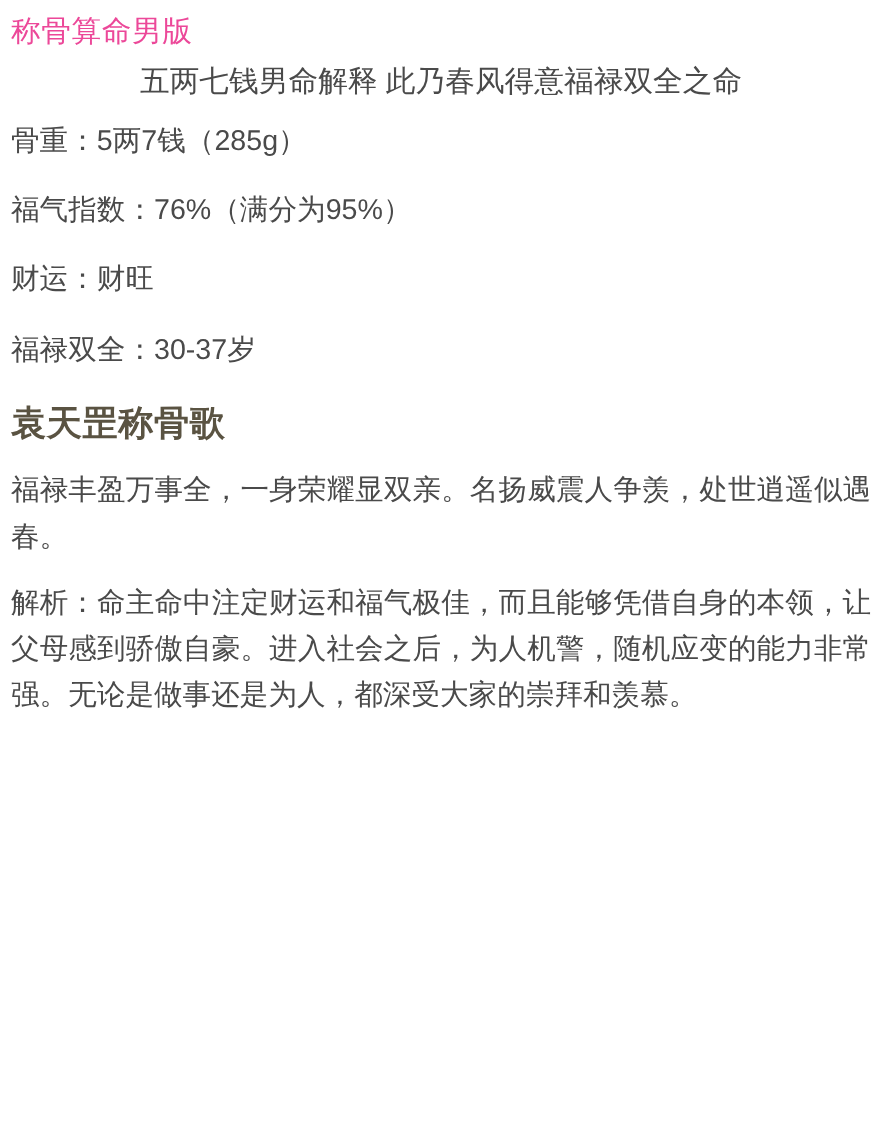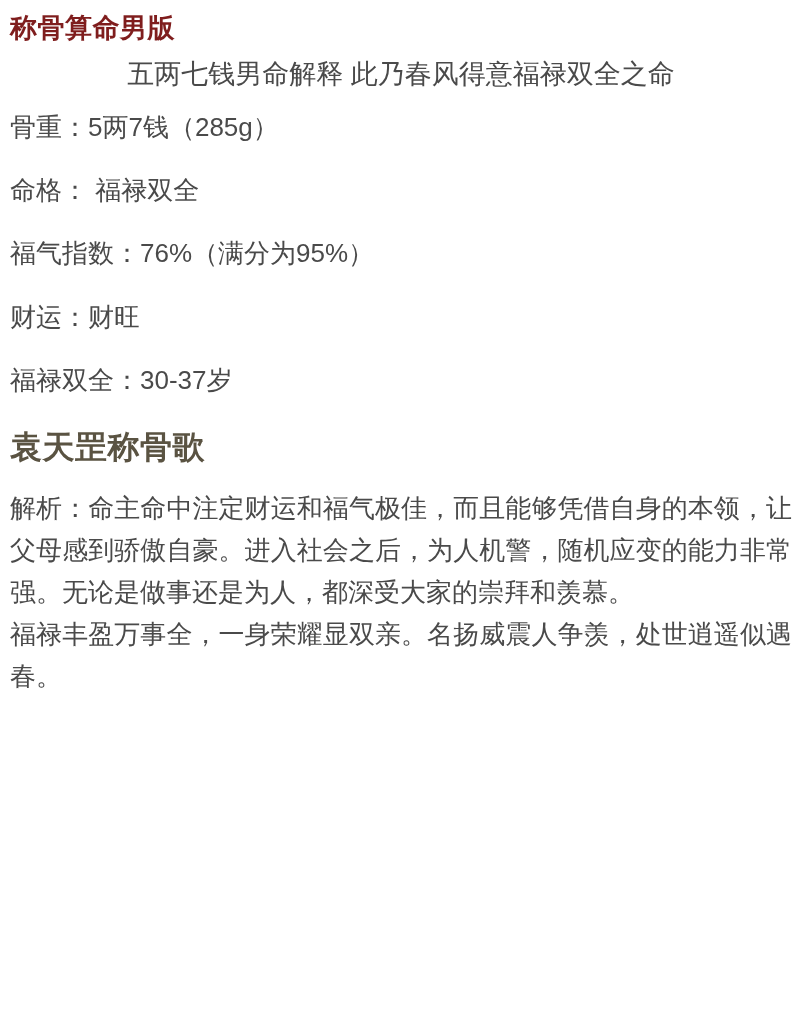--- a/index.html
+++ b/index.html
@@ -13,22 +13,22 @@
     font-family: "Liberation Sans", "DejaVu Sans", sans-serif;
     color: #3b3b3b;
   }
   .page {
     width: 800px;
     box-sizing: border-box;
     padding: 10px 8px 8px 8px;
   }
   .title {
     font-size: 27px;
-    font-weight: bold;
-    color: #7f1d1d;
+    font-weight: normal;
+    color: #ec4899;
     line-height: 1.35;
     margin: 0 0 10px 2px;
     letter-spacing: 0.5px;
   }
   .subtitle {
     font-size: 27px;
     color: #4a4a4a;
     line-height: 1.4;
     margin: 0 0 16px 2px;
     text-align: center;
@@ -72,37 +72,34 @@
 <div class="page">
 
   <h1 class="title">称骨算命男版</h1>
 
   <div class="subtitle">五两七钱男命解释 此乃春风得意福禄双全之命</div>
 
   <div class="field-row">
     <span class="field-label">骨重：</span><span class="field-value">5两7钱（285g）</span>
   </div>
 
-  <div class="field-row">
-    <span class="field-label">命格：</span><span class="field-value"> 福禄双全</span>
-  </div>
 
 
   <div class="field-row">
     <span class="field-label">福气指数：</span><span class="field-value">76%（满分为95%）</span>
   </div>
 
 
   <div class="field-row">
     <span class="field-label">财运：</span><span class="field-value">财旺</span>
   </div>
 
   <div class="field-row">
     <span class="field-label">福禄双全：</span><span class="field-value">30-37岁</span>
   </div>
 
   <h2 class="section-title">袁天罡称骨歌</h2>
 
+  <p class="paragraph">福禄丰盈万事全，一身荣耀显双亲。名扬威震人争羡，处世逍遥似遇春。</p>
+
   <p class="paragraph paragraph-last">解析：命主命中注定财运和福气极佳，而且能够凭借自身的本领，让父母感到骄傲自豪。进入社会之后，为人机警，随机应变的能力非常强。无论是做事还是为人，都深受大家的崇拜和羡慕。</p>
-
-  <p class="paragraph">福禄丰盈万事全，一身荣耀显双亲。名扬威震人争羡，处世逍遥似遇春。</p>
 
 </div>
 
 </body></html>

